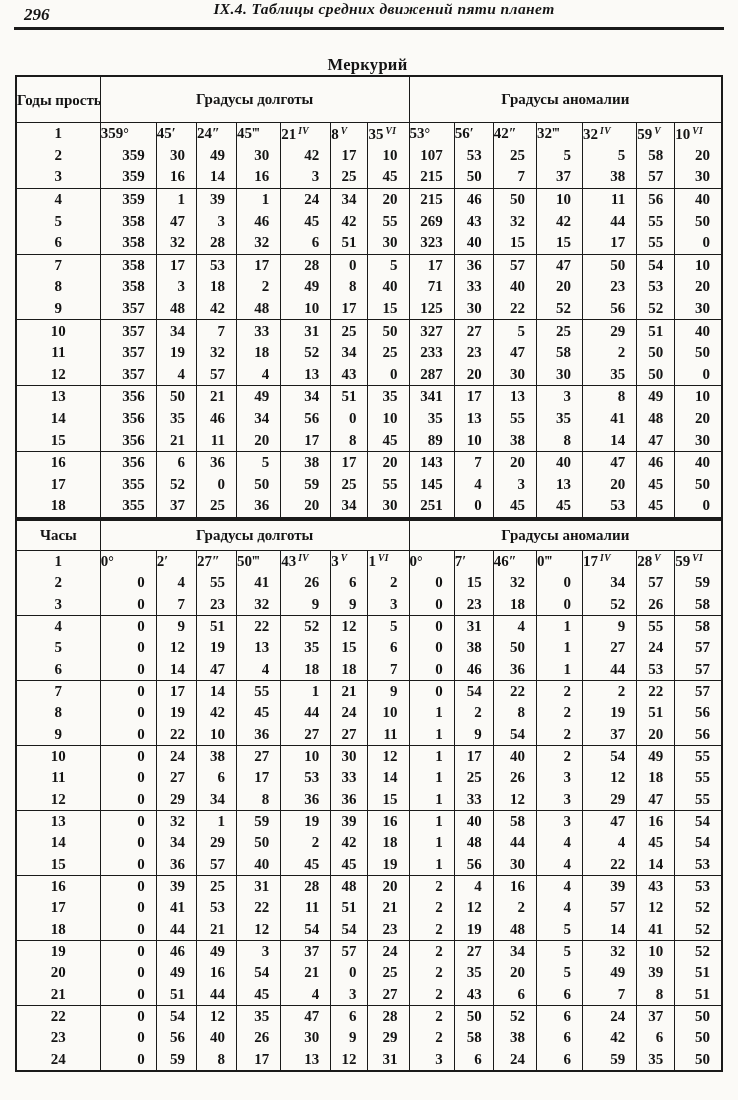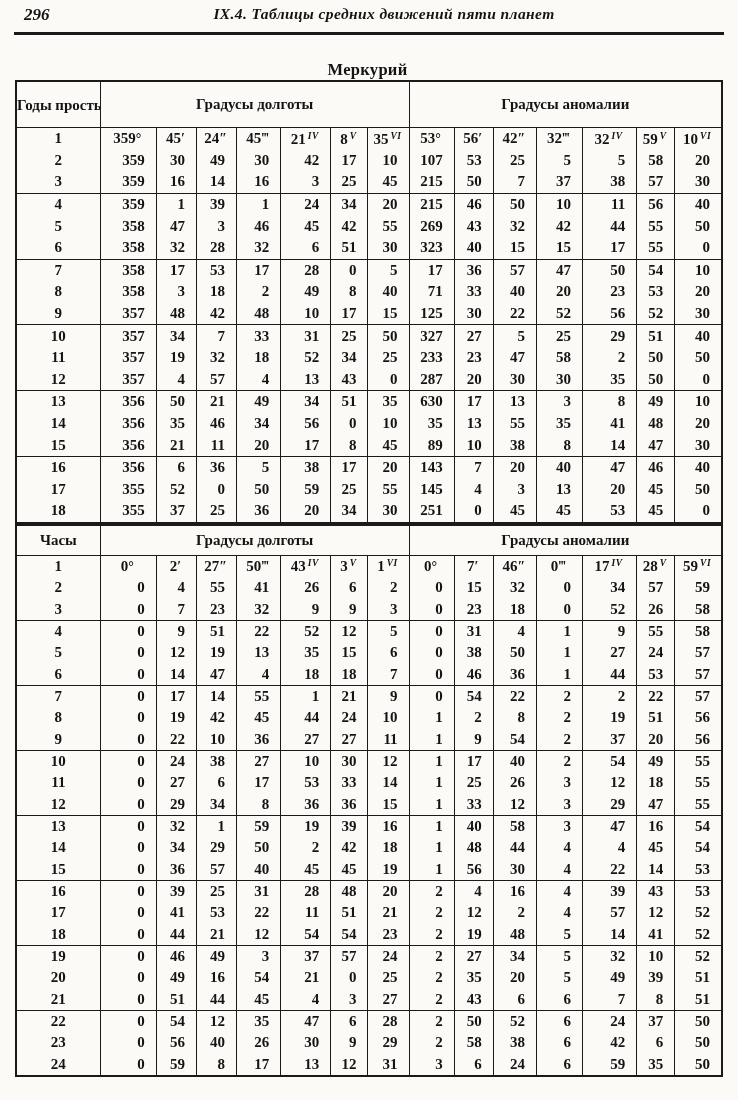--- a/index.html
+++ b/index.html
@@ -6,21 +6,21 @@
   body {
     width: 738px; height: 1100px;
     background: #fbfaf7;
     color: #141414;
     font-family: "Liberation Serif", serif;
     overflow: hidden;
   }
   .page { position: relative; width: 738px; height: 1100px; }
 
   
-  .running-head { position: relative; height: 24px; padding-top: 5px; }
+  .running-head { position: relative; height: 24px; }
   .pageno {
     position: absolute; left: 24px; top: 5px;
     font-style: italic; font-weight: 700; font-size: 17px;
   }
   .rtitle {
     display: block; text-align: center;
     font-style: italic; font-weight: 700; font-size: 15.5px;
     letter-spacing: 0.4px;
     margin-left: 30px;
   }
@@ -46,21 +46,21 @@
   }
   thead th { border-bottom: 1.5px solid #1a1a1a; font-size: 15px; }
   .t1 thead th { height: 45px; }
   .t2 thead th { height: 29px; }
   .t1 thead th.lab { line-height: 1.2; }
   tbody td { border-top: 0; border-bottom: 0; height: 21.6px; vertical-align: middle; }
   .t2 tbody td { height: 21.35px; }
   tr.gs td { border-top: 1.8px solid #1a1a1a; }
   td.lab, th.lab { text-align: center; border-left: 0; }
   td.num { text-align: right; padding-right: 11px; }
-  td.unit { text-align: center; padding-right: 2px; }
+  td.unit { text-align: left; padding-right: 2px; }
   .gsep { border-left: 1.5px solid #1a1a1a; }
   sup.r {
     font-style: italic; font-size: 9.5px; font-weight: 700;
     position: relative; top: 1px; margin-left: 2px; letter-spacing: 0.5px;
   }
   span.u { font-size: 14px; }
 </style>
 </head>
 <body>
 
@@ -306,21 +306,21 @@
         </tr>
         <tr class="gs">
           <td class="lab">13</td>
           <td class=" num">356</td>
           <td class=" num">50</td>
           <td class=" num">21</td>
           <td class=" num">49</td>
           <td class=" num">34</td>
           <td class=" num">51</td>
           <td class=" num">35</td>
-          <td class="gsep num">630</td>
+          <td class="gsep num">341</td>
           <td class=" num">17</td>
           <td class=" num">13</td>
           <td class=" num">3</td>
           <td class=" num">8</td>
           <td class=" num">49</td>
           <td class=" num">10</td>
         </tr>
         <tr>
           <td class="lab">14</td>
           <td class=" num">356</td>

